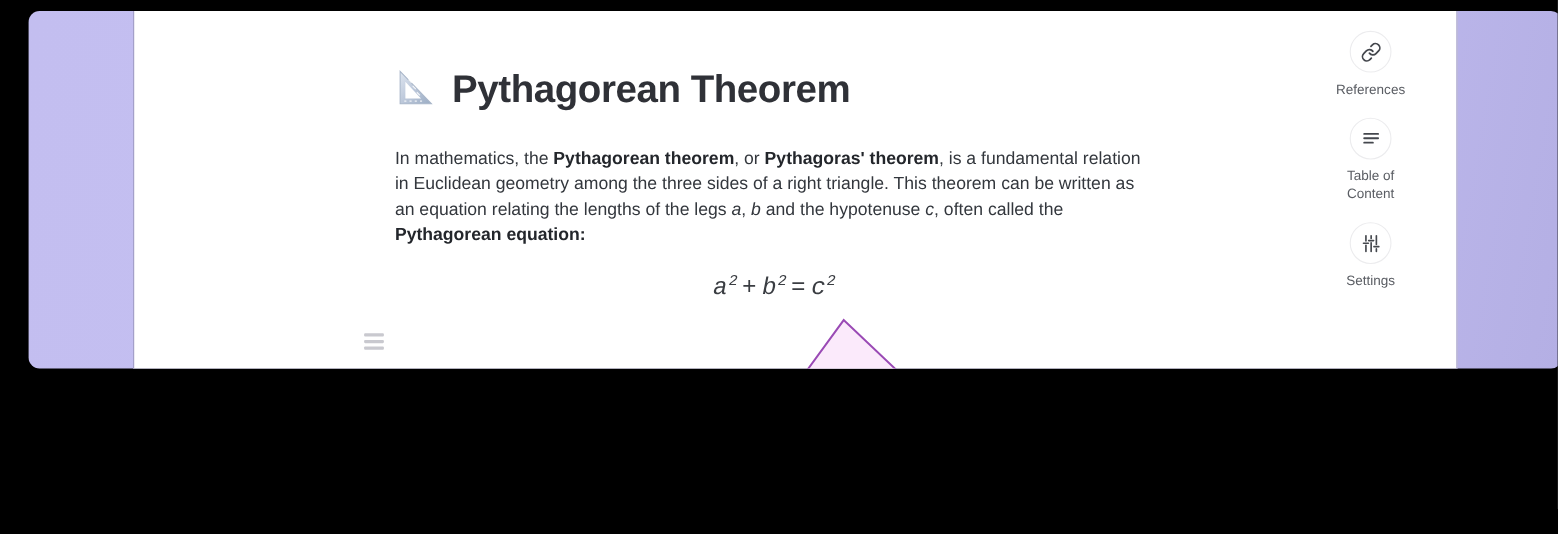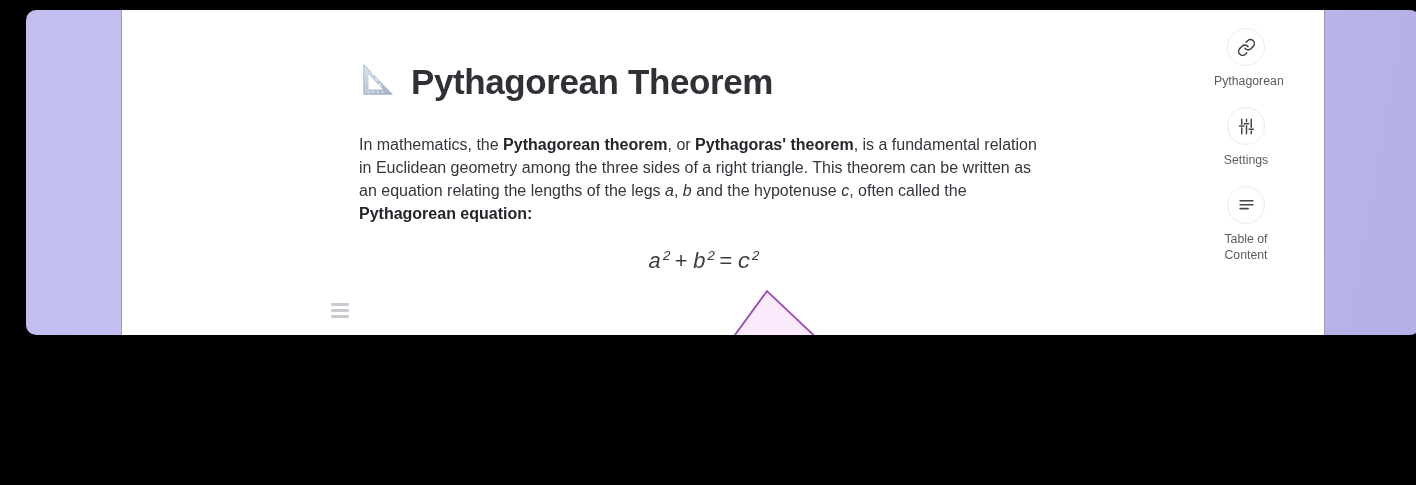--- a/index.html
+++ b/index.html
@@ -248,50 +248,50 @@
 
       <div id="tool-rail">
 
         <div class="rail-item">
           <div class="rail-icon-circle">
             <svg width="19" height="19" viewBox="0 0 24 24" fill="none" stroke="#44474d" stroke-width="2" stroke-linecap="round" stroke-linejoin="round">
               <path d="M10 13a5 5 0 0 0 7.54.54l3-3a5 5 0 0 0-7.07-7.07l-1.72 1.71"></path>
               <path d="M14 11a5 5 0 0 0-7.54-.54l-3 3a5 5 0 0 0 7.07 7.07l1.71-1.71"></path>
             </svg>
           </div>
-          <div class="rail-label">Pythagorean</div>
+          <div class="rail-label">References</div>
+        </div>
+
+        <div class="rail-item">
+          <div class="rail-icon-circle">
+            <svg width="19" height="19" viewBox="0 0 24 24" stroke="#44474d" stroke-width="2.1" stroke-linecap="round">
+              <line x1="4" y1="6" x2="20" y2="6"></line>
+              <line x1="4" y1="11" x2="20" y2="11"></line>
+              <line x1="4" y1="16" x2="14" y2="16"></line>
+            </svg>
+          </div>
+          <div class="rail-label">Table of Content</div>
         </div>
 
         <div class="rail-item">
           <div class="rail-icon-circle">
             <svg width="19" height="19" viewBox="0 0 24 24" fill="none" stroke="#44474d" stroke-width="1.9" stroke-linecap="round">
               <line x1="6" y1="3" x2="6" y2="9"></line>
               <line x1="6" y1="14" x2="6" y2="21"></line>
               <line x1="12" y1="3" x2="12" y2="6"></line>
               <line x1="12" y1="11" x2="12" y2="21"></line>
               <line x1="18" y1="3" x2="18" y2="13"></line>
               <line x1="18" y1="18" x2="18" y2="21"></line>
               <line x1="3.2" y1="11.5" x2="8.8" y2="11.5"></line>
               <line x1="9.2" y1="8.5" x2="14.8" y2="8.5"></line>
               <line x1="15.2" y1="15.5" x2="20.8" y2="15.5"></line>
             </svg>
           </div>
           <div class="rail-label">Settings</div>
         </div>
 
-        <div class="rail-item">
-          <div class="rail-icon-circle">
-            <svg width="19" height="19" viewBox="0 0 24 24" stroke="#44474d" stroke-width="2.1" stroke-linecap="round">
-              <line x1="4" y1="6" x2="20" y2="6"></line>
-              <line x1="4" y1="11" x2="20" y2="11"></line>
-              <line x1="4" y1="16" x2="14" y2="16"></line>
-            </svg>
-          </div>
-          <div class="rail-label">Table of Content</div>
-        </div>
-
       </div>
 
       <div id="scroll-caret"></div>
 
     </div>
   </div>
 </div>
 
 </body></html>

